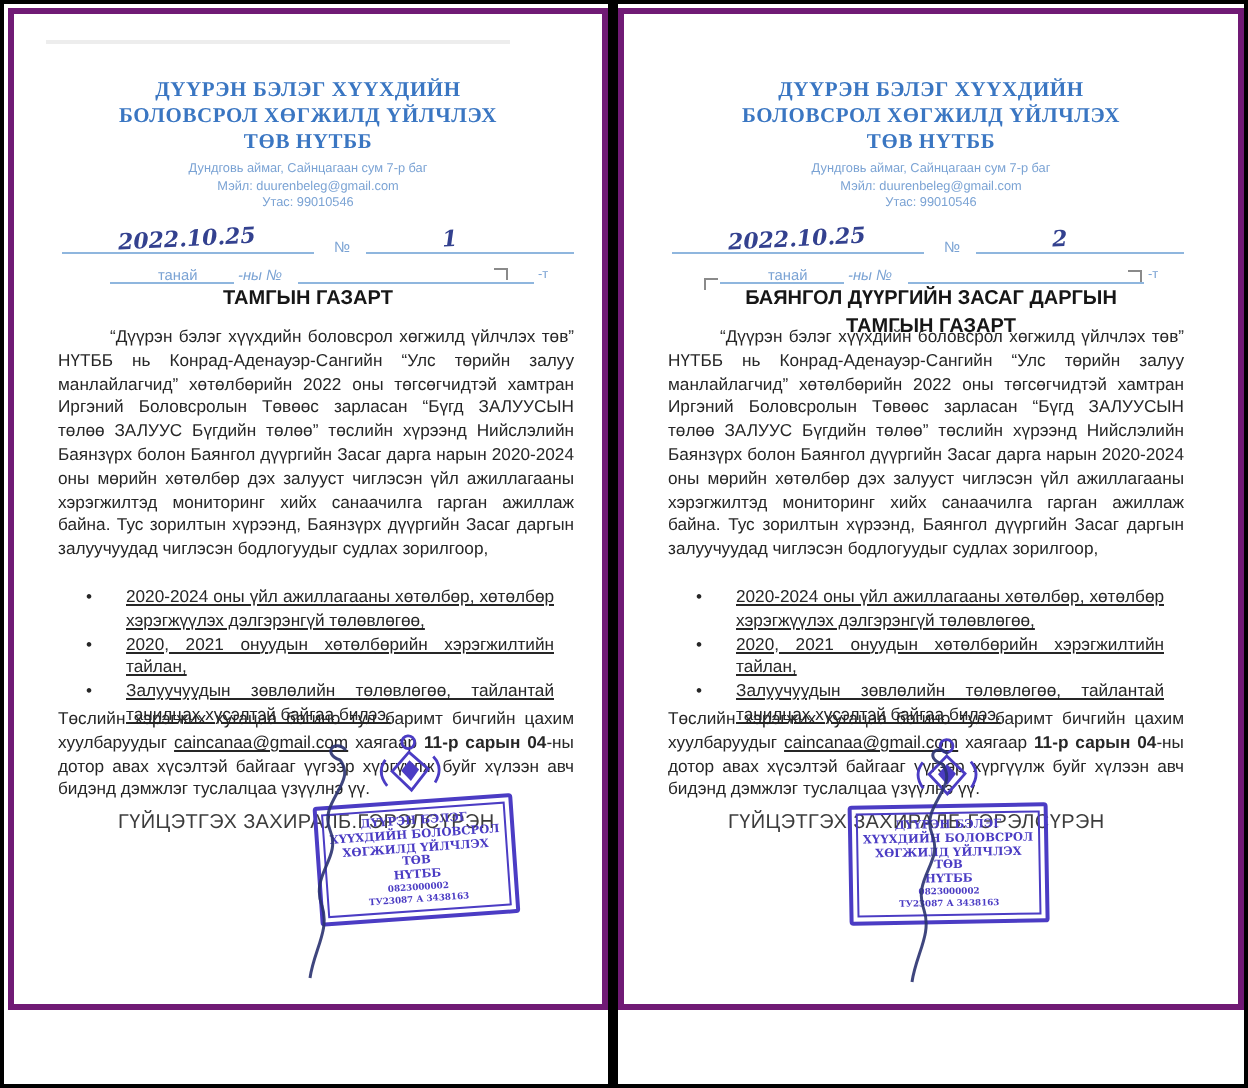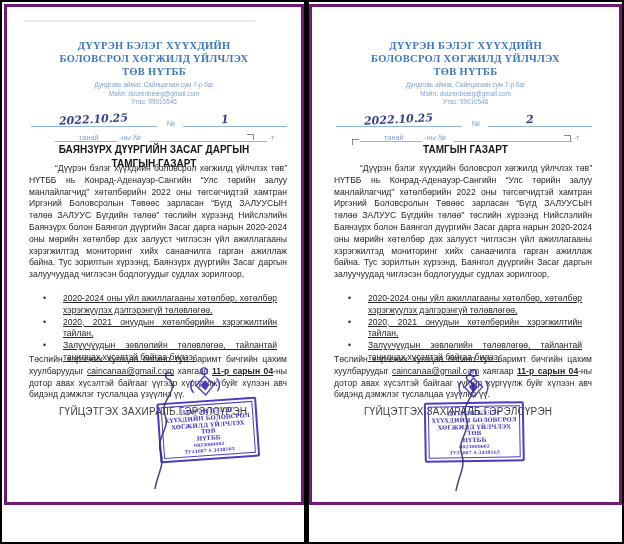--- a/index.html
+++ b/index.html
@@ -60,21 +60,21 @@
     position:absolute;left:22px;width:258px;text-align:justify;
     font-size:8.6px;line-height:11.8px;color:#262626;
   }
   .para1{top:156px;text-indent:26px;}
   .blist{position:absolute;left:36px;top:286px;width:234px;}
   .bitem{display:flex;font-size:8.6px;line-height:11.8px;color:#262626;}
   .bullet{width:20px;flex:none;}
   .btext{flex:1;text-align:justify;text-decoration:underline;}
   .para2{top:347px;}
   .email{text-decoration:underline;}
-  .bold{font-weight:bold;text-decoration:underline;}
+  .bold{font-weight:bold;}
 
   .sign-row{
     position:absolute;top:399px;left:52px;right:7px;
     display:flex;justify-content:flex-start;
     font-size:10px;color:#3c3c3c;letter-spacing:.2px;
   }
   
   .stamp{position:absolute;width:100px;color:#4b3cc4;text-align:center;}
   .stamp-left{left:150px;top:358px;transform:rotate(-4deg);}
   .stamp-right{left:112px;top:360px;transform:rotate(-1deg);}
@@ -121,21 +121,20 @@
       <span class="ref-left">танай</span>
       <span class="uline ref-ul1"></span>
       <span class="ref-mid">-ны №</span>
       <span class="uline ref-ul2"></span>
       <span class="ref-end">-т</span>
     </div>
 
     <div class="mark mark-r" style="left:240px;top:127px;"></div>
 
     <div class="doc-title">
-      <div>БАЯНЗҮРХ ДҮҮРГИЙН ЗАСАГ ДАРГЫН</div>
       <div>ТАМГЫН ГАЗАРТ</div>
     </div>
 
     <div class="para para1">“Дүүрэн бэлэг хүүхдийн боловсрол хөгжилд үйлчлэх төв” НҮТББ нь Конрад-Аденауэр-Сангийн “Улс төрийн залуу манлайлагчид” хөтөлбөрийн 2022 оны төгсөгчидтэй хамтран Иргэний Боловсролын Төвөөс зарласан “Бүгд ЗАЛУУСЫН төлөө ЗАЛУУС Бүгдийн төлөө” төслийн хүрээнд Нийслэлийн Баянзүрх болон Баянгол дүүргийн Засаг дарга нарын 2020-2024 оны мөрийн хөтөлбөр дэх залууст чиглэсэн үйл ажиллагааны хэрэгжилтэд мониторинг хийх санаачилга гарган ажиллаж байна. Тус зорилтын хүрээнд, Баянзүрх дүүргийн Засаг даргын залуучуудад чиглэсэн бодлогуудыг судлах зорилгоор,</div>
 
     <div class="blist">
       <div class="bitem">
         <span class="bullet">•</span>
         <span class="btext">2020-2024 оны үйл ажиллагааны хөтөлбөр, хөтөлбөр хэрэгжүүлэх дэлгэрэнгүй төлөвлөгөө,</span>
       </div>
@@ -211,20 +210,21 @@
       <span class="uline ref-ul1"></span>
       <span class="ref-mid">-ны №</span>
       <span class="uline ref-ul2"></span>
       <span class="ref-end">-т</span>
     </div>
 
     <div class="mark mark-l" style="left:40px;top:132px;"></div>
     <div class="mark mark-r" style="left:252px;top:128px;"></div>
 
     <div class="doc-title">
+      <div>БАЯНГОЛ ДҮҮРГИЙН ЗАСАГ ДАРГЫН</div>
       <div>ТАМГЫН ГАЗАРТ</div>
     </div>
 
     <div class="para para1">“Дүүрэн бэлэг хүүхдийн боловсрол хөгжилд үйлчлэх төв” НҮТББ нь Конрад-Аденауэр-Сангийн “Улс төрийн залуу манлайлагчид” хөтөлбөрийн 2022 оны төгсөгчидтэй хамтран Иргэний Боловсролын Төвөөс зарласан “Бүгд ЗАЛУУСЫН төлөө ЗАЛУУС Бүгдийн төлөө” төслийн хүрээнд Нийслэлийн Баянзүрх болон Баянгол дүүргийн Засаг дарга нарын 2020-2024 оны мөрийн хөтөлбөр дэх залууст чиглэсэн үйл ажиллагааны хэрэгжилтэд мониторинг хийх санаачилга гарган ажиллаж байна. Тус зорилтын хүрээнд, Баянгол дүүргийн Засаг даргын залуучуудад чиглэсэн бодлогуудыг судлах зорилгоор,</div>
 
     <div class="blist">
       <div class="bitem">
         <span class="bullet">•</span>
         <span class="btext">2020-2024 оны үйл ажиллагааны хөтөлбөр, хөтөлбөр хэрэгжүүлэх дэлгэрэнгүй төлөвлөгөө,</span>
       </div>

